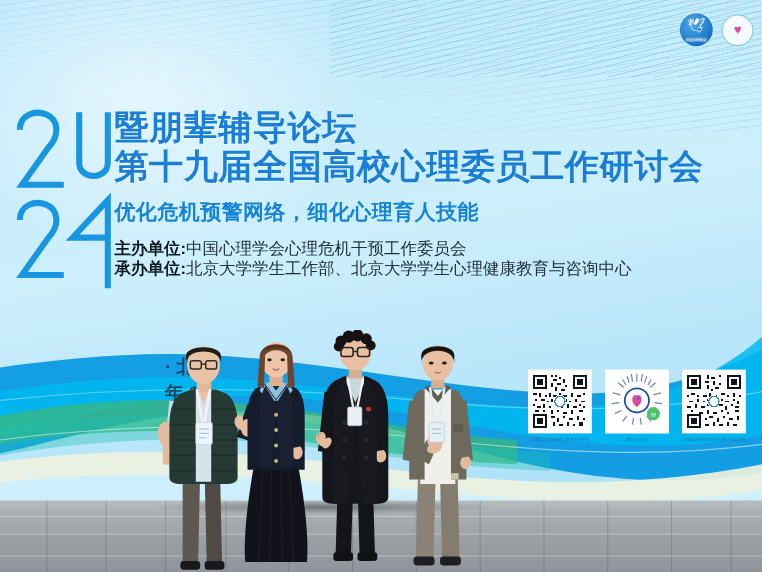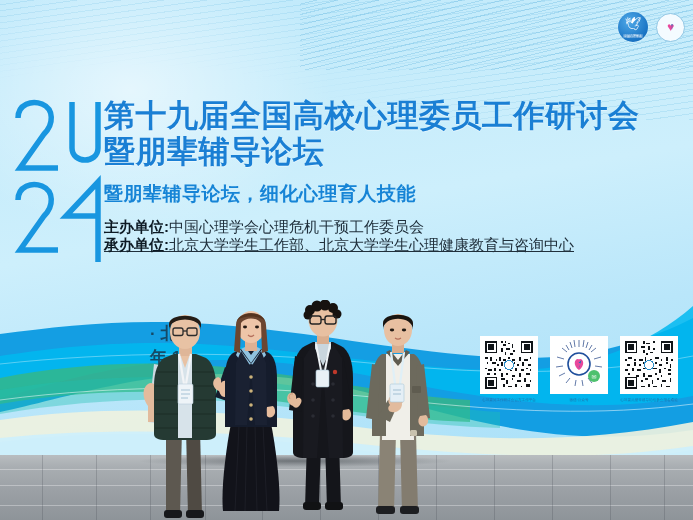--- a/index.html
+++ b/index.html
@@ -171,27 +171,27 @@
 
         <path d="M58,6 L58,52 C58,68 84,68 84,52 L84,6"></path>
 
         <path d="M4,104 C4,90 18,86 28,90 C40,95 40,110 30,120 L6,154 L44,154"></path>
 
         <path d="M86,120 L52,120 L84,86 L84,166"></path>
       </g>
     </svg>
 
     <div class="title-wrap">
+      <div class="t-line">暨朋辈辅导论坛</div>
       <div class="t-line">第十九届全国高校心理委员工作研讨会</div>
-      <div class="t-line">暨朋辈辅导论坛</div>
-      <div class="t-sub">暨朋辈辅导论坛，细化心理育人技能</div>
+      <div class="t-sub">优化危机预警网络，细化心理育人技能</div>
       <div class="t-org">
         <b>主办单位:</b><span>中国心理学会心理危机干预工作委员会</span>
       </div>
-      <div class="t-org" style="margin-top:2px;text-decoration:underline;">
+      <div class="t-org" style="margin-top:2px;">
         <b>承办单位:</b><span>北京大学学生工作部、北京大学学生心理健康教育与咨询中心</span>
       </div>
     </div>
 
     <div class="venue">
       <div>· 北京</div>
       <div>年 1</div>
     </div>
 
     <div class="qr-row">

